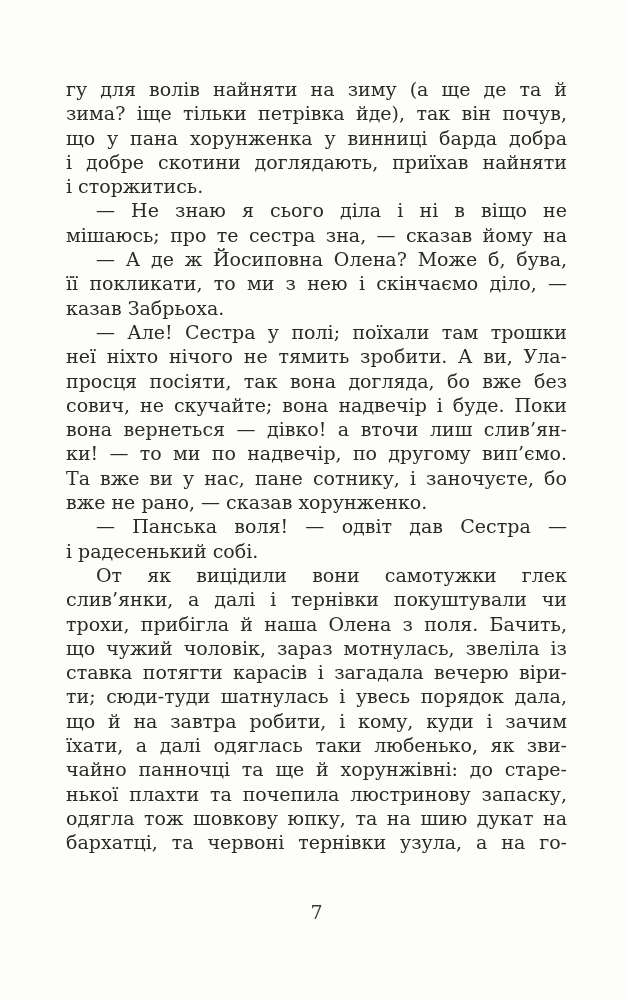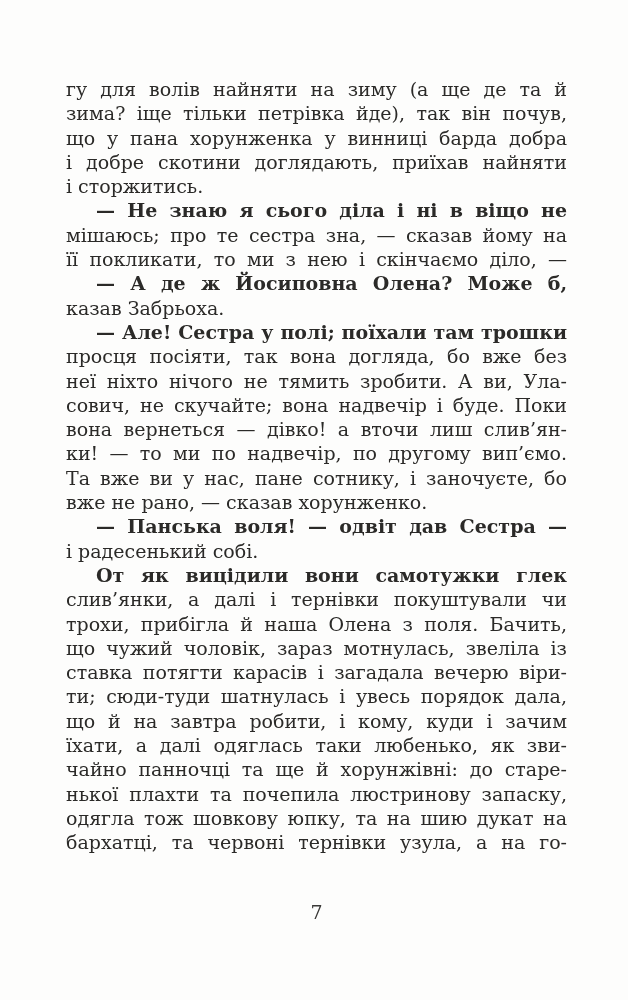--- a/index.html
+++ b/index.html
@@ -30,21 +30,20 @@
     
     text-align-last: justify;
     white-space: normal;
     overflow: hidden;
   }
   .text-line.par-last {
     text-align-last: left;
   }
   .text-line.indent {
     text-indent: 30px;
-    font-weight: bold;
   }
   .page-footer {
     position: absolute;
     left: 66px;
     top: 899px;
     width: 501px;
     text-align: center;
   }
   .page-number {
     font-size: 19px;
@@ -58,26 +57,26 @@
 
 <div class="book-page">
   <div class="text-block">
       <div class="text-line">гу для волів найняти на зиму (а ще де та й</div>
       <div class="text-line">зима? іще тільки петрівка йде), так він почув,</div>
       <div class="text-line">що у пана хорунженка у винниці барда добра</div>
       <div class="text-line">і добре скотини доглядають, приїхав найняти</div>
       <div class="text-line par-last">і сторжитись.</div>
       <div class="text-line indent">— Не знаю я сього діла і ні в віщо не</div>
       <div class="text-line">мішаюсь; про те сестра зна, — сказав йому на</div>
+      <div class="text-line indent">— А де ж Йосиповна Олена? Може б, бува,</div>
       <div class="text-line">її покликати, то ми з нею і скінчаємо діло, —</div>
-      <div class="text-line indent">— А де ж Йосиповна Олена? Може б, бува,</div>
       <div class="text-line par-last">казав Забрьоха.</div>
       <div class="text-line indent">— Але! Сестра у полі; поїхали там трошки</div>
+      <div class="text-line">неї ніхто нічого не тямить зробити. А ви, Ула-</div>
       <div class="text-line">просця посіяти, так вона догляда, бо вже без</div>
-      <div class="text-line">неї ніхто нічого не тямить зробити. А ви, Ула-</div>
       <div class="text-line">сович, не скучайте; вона надвечір і буде. Поки</div>
       <div class="text-line">вона вернеться — дівко! а вточи лиш слив’ян-</div>
       <div class="text-line">ки! — то ми по надвечір, по другому вип’ємо.</div>
       <div class="text-line">Та вже ви у нас, пане сотнику, і заночуєте, бо</div>
       <div class="text-line par-last">вже не рано, — сказав хорунженко.</div>
       <div class="text-line indent">— Панська воля! — одвіт дав Сестра —</div>
       <div class="text-line par-last">і радесенький собі.</div>
       <div class="text-line indent">От як вицідили вони самотужки глек</div>
       <div class="text-line">слив’янки, а далі і тернівки покуштували чи</div>
       <div class="text-line">трохи, прибігла й наша Олена з поля. Бачить,</div>

